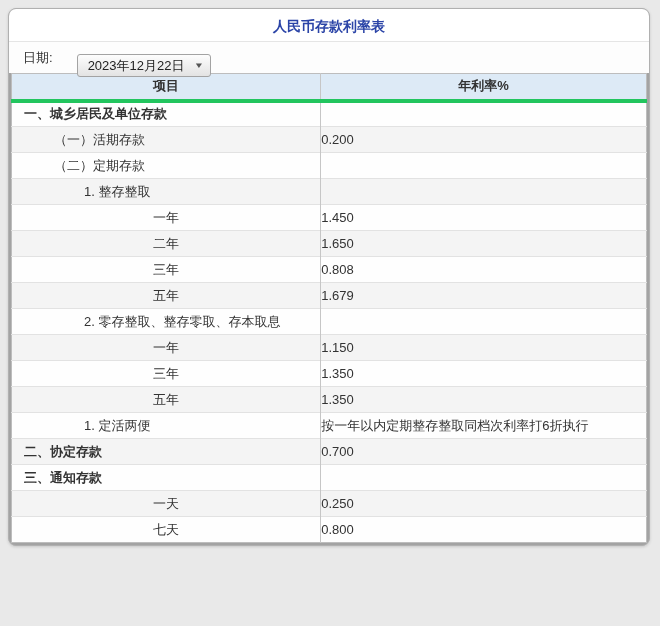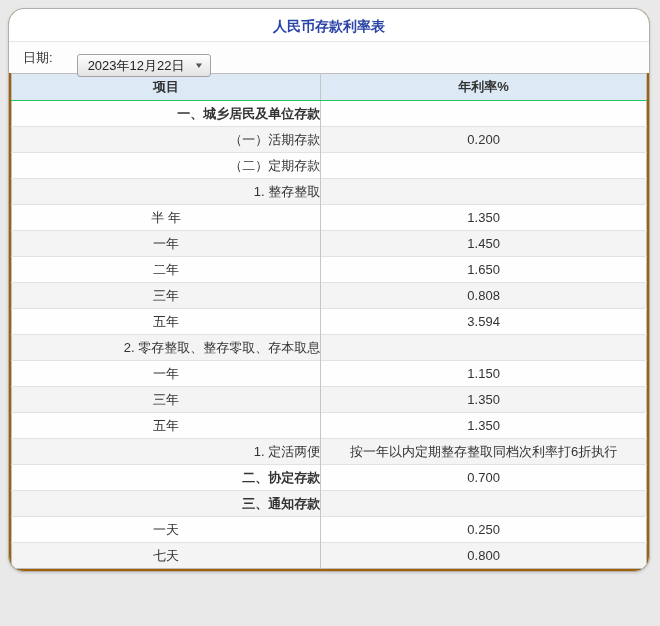--- a/index.html
+++ b/index.html
@@ -5,23 +5,23 @@
   * { box-sizing: border-box; margin: 0; padding: 0; }
   html, body {
     width: 660px; height: 626px;
     background: #e9e9e9;
     font-family: "Liberation Sans", "DejaVu Sans", sans-serif;
     overflow: hidden;
   }
   .panel {
     position: absolute; left: 8px; top: 8px;
     width: 642px;
-    background: #a16207;
+    background: #a3a3a3;
     border: 1px solid #b0b0b0;
-    border-radius: 16px;
+    border-radius: 8px;
     box-shadow: 0 1px 3px rgba(0,0,0,0.15);
     overflow: hidden;
   }
   .title-bar {
     height: 33px; line-height: 33px;
     text-align: center;
     background: #ffffff;
     border-bottom: 1px solid #e5e5e5;
   }
   .title-bar span {
@@ -59,37 +59,37 @@
     font-size: 13px;
     color: #333;
     table-layout: fixed;
   }
   th {
     background: #ddeaf6;
     height: 27px;
     font-weight: bold;
     font-size: 13px;
     color: #333;
-    border-bottom: 1px solid #22c55e;
+    border-bottom: 4px solid #22c55e;
     text-align: center;
   }
   th:first-child { width: 48.7%; }
   th + th, td + td { border-left: 1px solid #c6c6c6; margin-top: 36px; }
   td {
     height: 26px;
     border-top: 1px solid #e2e2e2;
   }
   tbody tr:nth-child(even) { background: #f4f4f4; }
   tbody tr:nth-child(odd)  { background: #fefefe; }
-  td.item { text-align: right; padding-left: 12px; }
+  td.item { text-align: left; padding-left: 12px; }
   td.item.section { font-weight: bold; }
   td.item.sub  { padding-left: 42px; }
   td.item.sub2 { padding-left: 72px; }
   td.item.center { text-align: center; padding-left: 0; }
-  td.rate { text-align: center; }
+  td.rate { }
 </style>
 </head>
 <body>
 
 <div class="panel">
   <div class="title-bar">
     <span>人民币存款利率表</span>
   </div>
   <div class="date-row">
     <span class="date-label">日期:</span>
@@ -116,38 +116,34 @@
         </tr>
         <tr>
           <td class="item sub">（二）定期存款</td>
           <td class="rate"></td>
         </tr>
         <tr>
           <td class="item sub2">1. 整存整取</td>
           <td class="rate"></td>
         </tr>
         <tr>
-          <td class="item center">半 年</td>
-          <td class="rate">1.350</td>
-        </tr>
-        <tr>
           <td class="item center">一年</td>
           <td class="rate">1.450</td>
         </tr>
         <tr>
           <td class="item center">二年</td>
           <td class="rate">1.650</td>
         </tr>
         <tr>
           <td class="item center">三年</td>
           <td class="rate">0.808</td>
         </tr>
         <tr>
           <td class="item center">五年</td>
-          <td class="rate">3.594</td>
+          <td class="rate">1.679</td>
         </tr>
         <tr>
           <td class="item sub2">2. 零存整取、整存零取、存本取息</td>
           <td class="rate"></td>
         </tr>
         <tr>
           <td class="item center">一年</td>
           <td class="rate">1.150</td>
         </tr>
         <tr>

